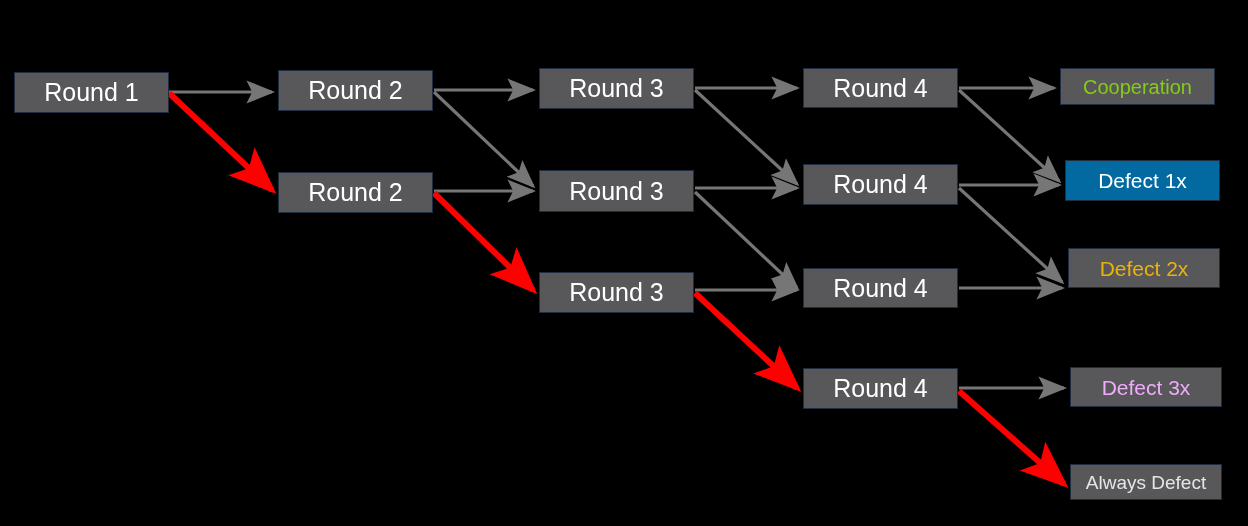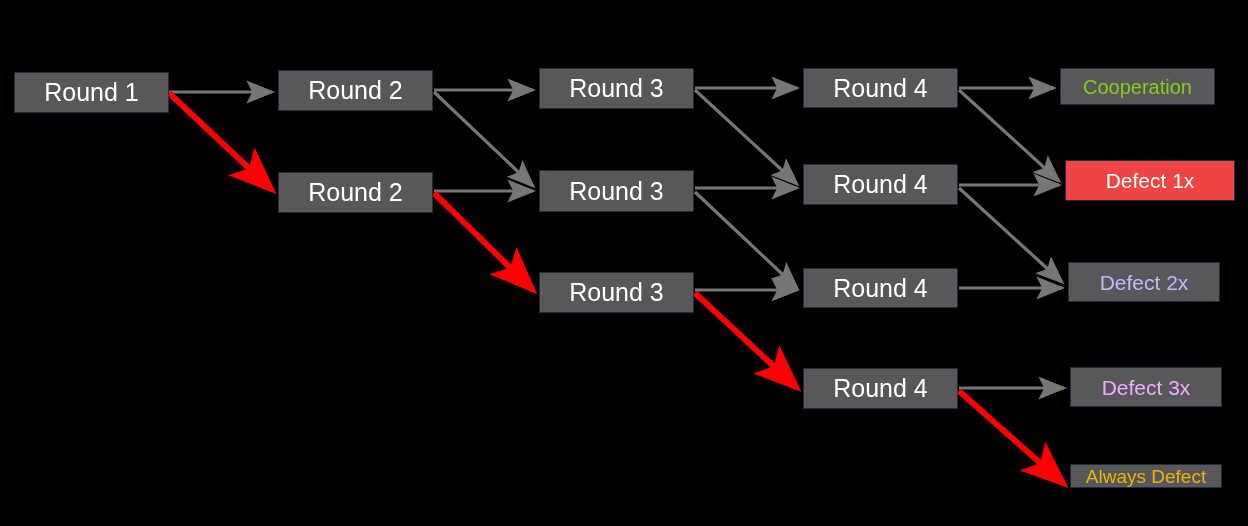--- a/index.html
+++ b/index.html
@@ -105,27 +105,27 @@
       </div>
       <div class="node" style="left: 803px; top: 268px; width: 155px; height: 40px; background: rgb(88, 88, 90); border-color: rgb(30, 46, 64); color: rgb(255, 255, 255); font-size: 25px;">
         <span class="node-label">Round 4</span>
       </div>
       <div class="node" style="left: 803px; top: 368px; width: 155px; height: 41px; background: rgb(88, 88, 90); border-color: rgb(30, 46, 64); color: rgb(255, 255, 255); font-size: 25px;">
         <span class="node-label">Round 4</span>
       </div>
       <div class="node" style="left: 1060px; top: 68px; width: 155px; height: 37px; background: rgb(88, 88, 90); border-color: rgb(30, 46, 64); color: #84cc16; font-size: 20px;">
         <span class="node-label">Cooperation</span>
       </div>
-      <div class="node" style="left: 1065px; top: 160px; width: 170px; height: 41px; background: #ef4444; border-color: rgb(30, 46, 64); color: rgb(255, 255, 255); font-size: 21px;">
+      <div class="node" style="left: 1065px; top: 160px; width: 155px; height: 41px; background: #0369a1; border-color: rgb(30, 46, 64); color: rgb(255, 255, 255); font-size: 21px;">
         <span class="node-label">Defect 1x</span>
       </div>
-      <div class="node" style="left: 1068px; top: 262px; width: 152px; height: 40px; background: rgb(88, 88, 90); border-color: rgb(30, 46, 64); color: #c4b5fd; font-size: 21px;">
+      <div class="node" style="left: 1068px; top: 248px; width: 152px; height: 40px; background: rgb(88, 88, 90); border-color: rgb(30, 46, 64); color: #eab308; font-size: 21px;">
         <span class="node-label">Defect 2x</span>
       </div>
       <div class="node" style="left: 1070px; top: 367px; width: 152px; height: 40px; background: rgb(88, 88, 90); border-color: rgb(30, 46, 64); color: #f0abfc; font-size: 21px;">
         <span class="node-label">Defect 3x</span>
       </div>
-      <div class="node" style="left: 1070px; top: 464px; width: 152px; height: 24px; background: rgb(88, 88, 90); border-color: rgb(30, 46, 64); color: #eab308; font-size: 19px;">
+      <div class="node" style="left: 1070px; top: 464px; width: 152px; height: 36px; background: rgb(88, 88, 90); border-color: rgb(30, 46, 64); color: #e5e5e5; font-size: 19px;">
         <span class="node-label">Always Defect</span>
       </div>
     </div>
 
 </div>
 
 </body></html>

